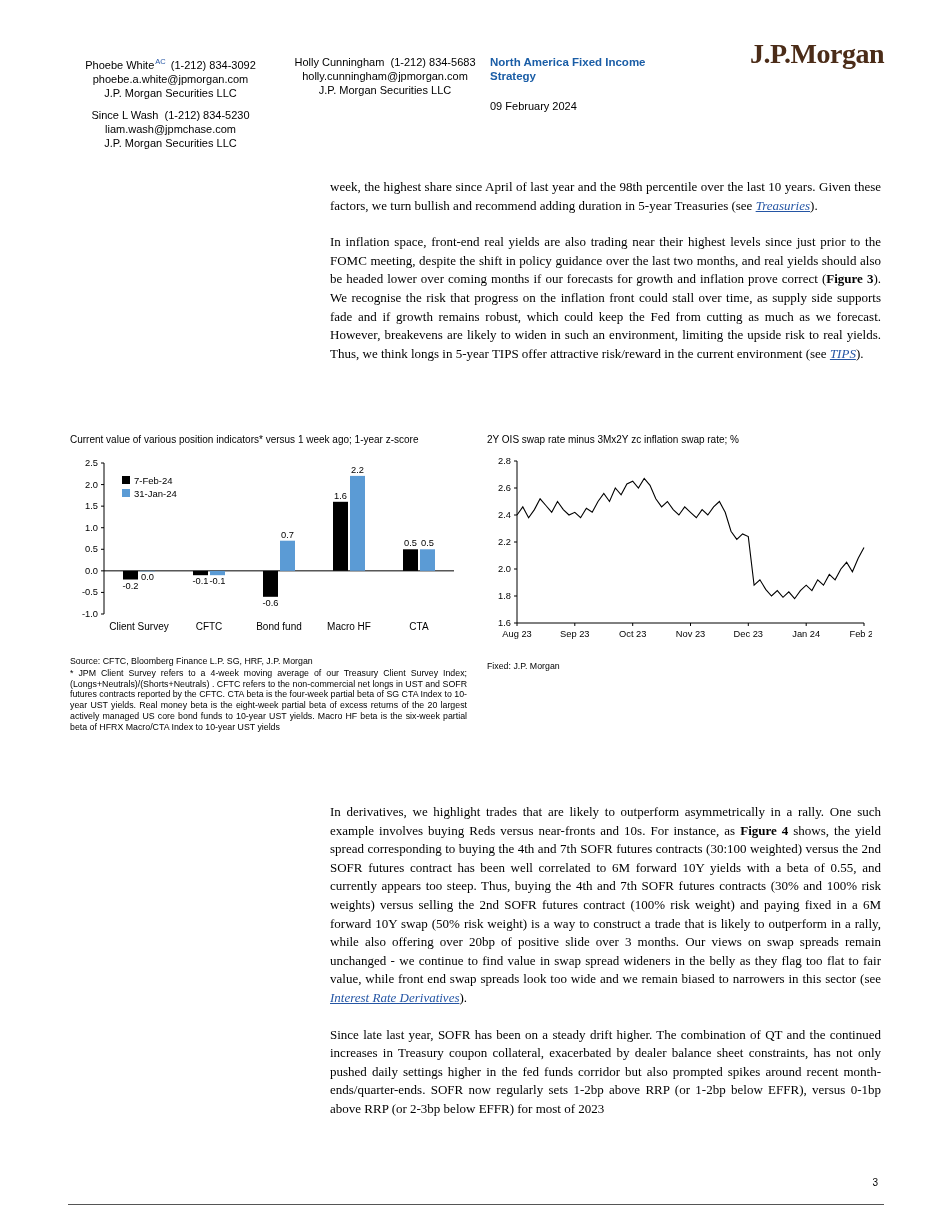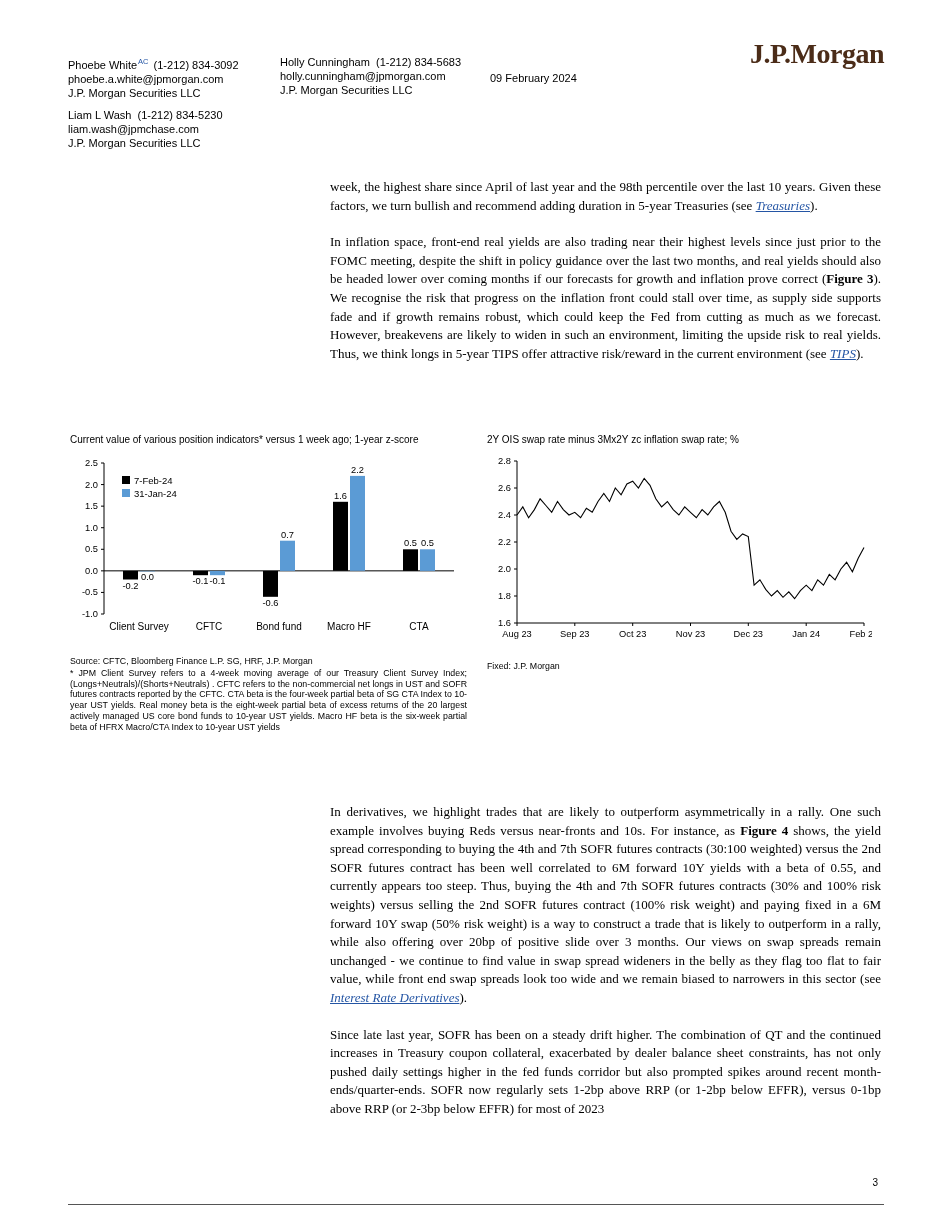--- a/index.html
+++ b/index.html
@@ -5,21 +5,21 @@
   html,body{margin:0;padding:0;}
   body{
     width:950px;height:1230px;position:relative;background:#ffffff;color:#000;
     font-family:"Liberation Serif", serif;overflow:hidden;
   }
   
   .hdr{position:absolute;top:55px;left:68px;right:66px;height:120px;
        font-family:"Liberation Sans", sans-serif;font-size:11px;line-height:14px;}
   .hdr .c1{position:absolute;left:0;top:0;width:205px;}
   .hdr .c2{position:absolute;left:212px;top:0;width:210px;}
-  .author{margin-bottom:8px;}
+  .author{margin-bottom:8px;text-align:center;}
   .ac{color:#2455a4;font-size:7.5px;vertical-align:super;margin:0 2px 0 1px;}
   .pub{position:absolute;left:422px;top:0;width:185px;}
   .pub-title{color:#1a5da6;font-weight:bold;font-size:11.5px;line-height:14px;}
   .pub-date{margin-top:16px;font-size:11px;color:#000;}
   .logo{position:absolute;right:0;top:-8px;font-family:"Liberation Serif",serif;
         font-size:28px;font-weight:bold;color:#4b2c18;letter-spacing:-0.5px;text-align:center;}
   
   .body-top{position:absolute;left:330px;top:178px;width:551px;}
   .body-bottom{position:absolute;left:330px;top:803px;width:551px;}
   p.para{margin:0 0 18px 0;font-size:13px;line-height:18.6px;text-align:justify;}
@@ -52,33 +52,34 @@
 <div>
 
   <div class="hdr">
     <div class="c1">
       <div class="author">
         <div><span>Phoebe White</span><sup class="ac">AC</sup> <span>(1-212) 834-3092</span></div>
         <div>phoebe.a.white@jpmorgan.com</div>
         <div>J.P. Morgan Securities LLC</div>
       </div>
       <div class="author">
-        <div><span>Liam L Wash</span>&nbsp; <span>(1-212) 834-5230</span></div>
+        <div><span>Since L Wash</span>&nbsp; <span>(1-212) 834-5230</span></div>
         <div>liam.wash@jpmchase.com</div>
         <div>J.P. Morgan Securities LLC</div>
       </div>
     </div>
     <div class="c2">
       <div class="author">
         <div><span>Holly Cunningham</span>&nbsp; <span>(1-212) 834-5683</span></div>
         <div>holly.cunningham@jpmorgan.com</div>
         <div>J.P. Morgan Securities LLC</div>
       </div>
     </div>
     <div class="pub">
+      <div class="pub-title">North America Fixed Income Strategy</div>
       <div class="pub-date">09 February 2024</div>
     </div>
     <div class="logo">J.P.Morgan</div>
   </div>
 
   <div class="body-top">
     <p class="para"><span>week, the highest share since April of last year and the 98th percentile over the last 10 years. Given these factors, we turn bullish and recommend adding duration in 5-year Treasuries (see </span><a href="#" class="link">Treasuries</a><span>).</span></p>
     <p class="para"><span>In inflation space, front-end real yields are also trading near their highest levels since just prior to the FOMC meeting, despite the shift in policy guidance over the last two months, and real yields should also be headed lower over coming months if our forecasts for growth and inflation prove correct (</span><span class="bold">Figure 3</span><span>). We recognise the risk that progress on the inflation front could stall over time, as supply side supports fade and if growth remains robust, which could keep the Fed from cutting as much as we forecast. However, breakevens are likely to widen in such an environment, limiting the upside risk to real yields. Thus, we think longs in 5-year TIPS offer attractive risk/reward in the current environment (see </span><a href="#" class="link">TIPS</a><span>).</span></p>
   </div>
 

